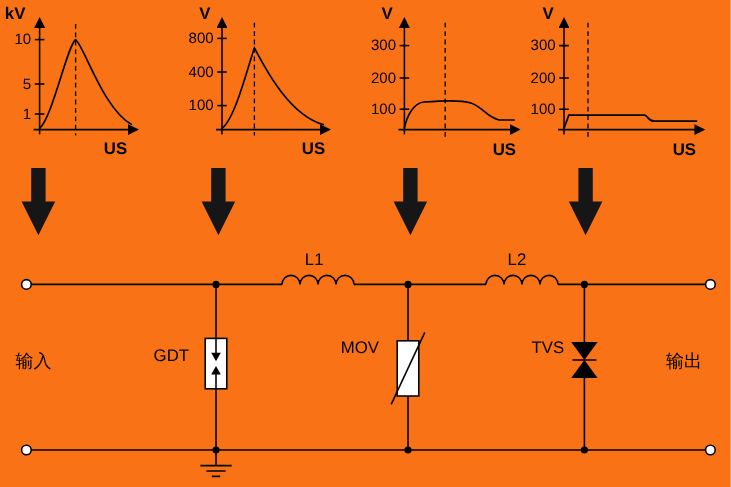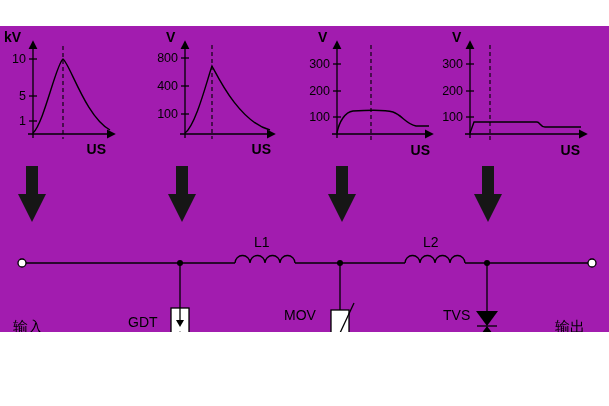--- a/index.html
+++ b/index.html
@@ -1,16 +1,16 @@
 <!DOCTYPE html>
 <html><head>
 <meta charset="utf-8">
 <style>
   html, body { margin: 0; padding: 0; background: #ffffff; }
-  .stage { position: relative; width: 609px; height: 306px; background: #a21caf; overflow: hidden; margin-top: 26px; }
+  .stage { position: relative; width: 609px; height: 406px; background: #f97316; overflow: hidden; }
   svg { display: block; }
   .ax, .w   { stroke: #000; stroke-width: 1.3; fill: none; }
   .curve    { stroke: #000; stroke-width: 1.4; fill: none; }
   .dash     { stroke: #000; stroke-width: 1.1; fill: none; stroke-dasharray: 4 3; }
   .term     { fill: #fff; stroke: #000; stroke-width: 1.3; }
   .dot      { fill: #000; stroke: none; }
   .box      { fill: #fff; stroke: #000; stroke-width: 1.3; }
   .fillblk  { fill: #000; stroke: none; }
   .bigarrow { fill: #161616; stroke: none; }
   .unit { font: bold 14px "Liberation Sans", sans-serif; fill: #000; }

